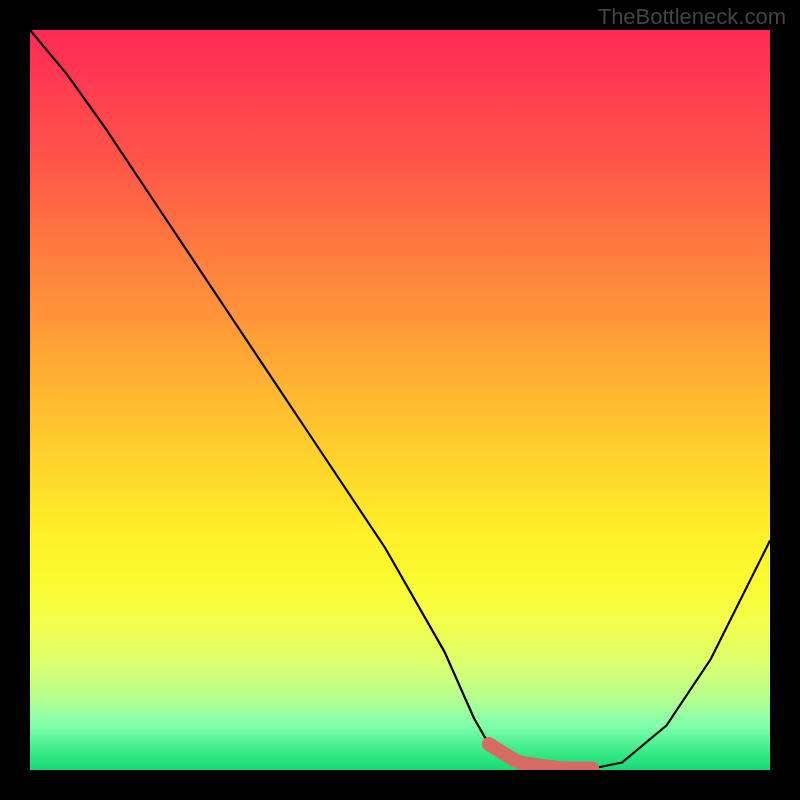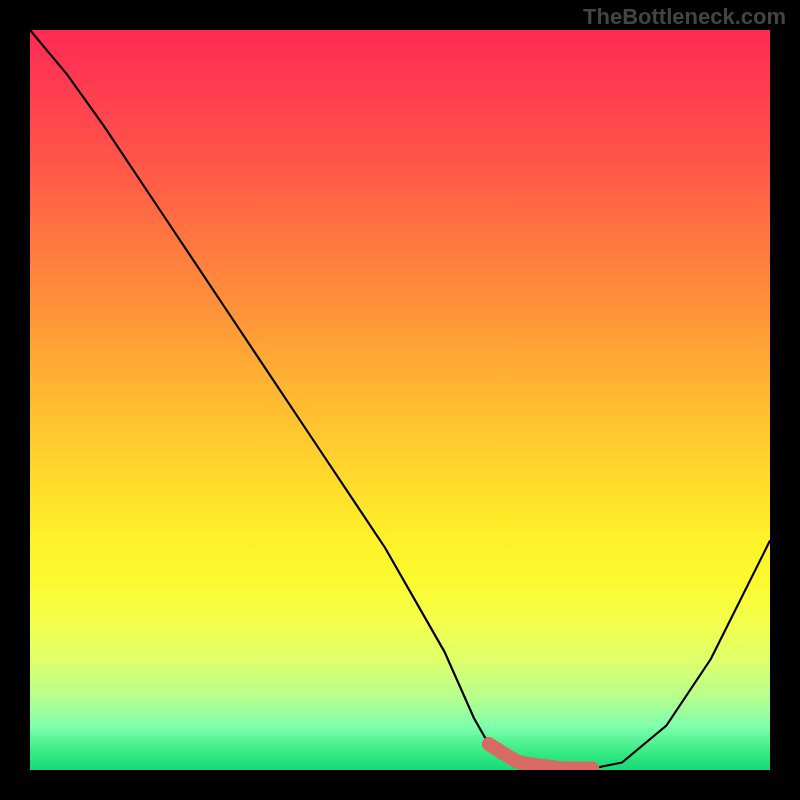--- a/index.html
+++ b/index.html
@@ -10,21 +10,21 @@
     position: relative;
     font-family: Arial, sans-serif;
     overflow: hidden;
   }
   .watermark {
     position: absolute;
     top: 4px;
     right: 14px;
     color: #444;
     font-size: 22px;
-    font-weight: 700;
+    font-weight: 400;
     z-index: 10;
   }
   .plot-area {
     position: absolute;
     left: 30px;
     top: 30px;
     width: 740px;
     height: 740px;
     background: linear-gradient(to bottom,
       #ff2a55 0%,

